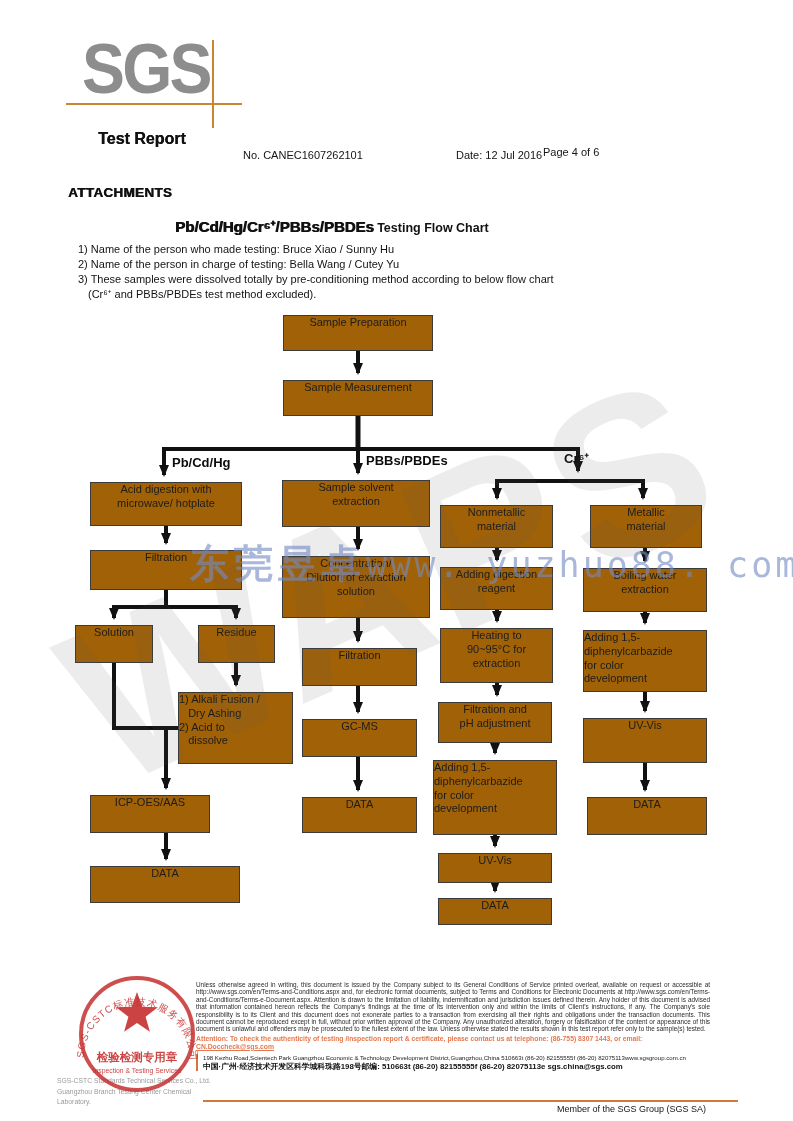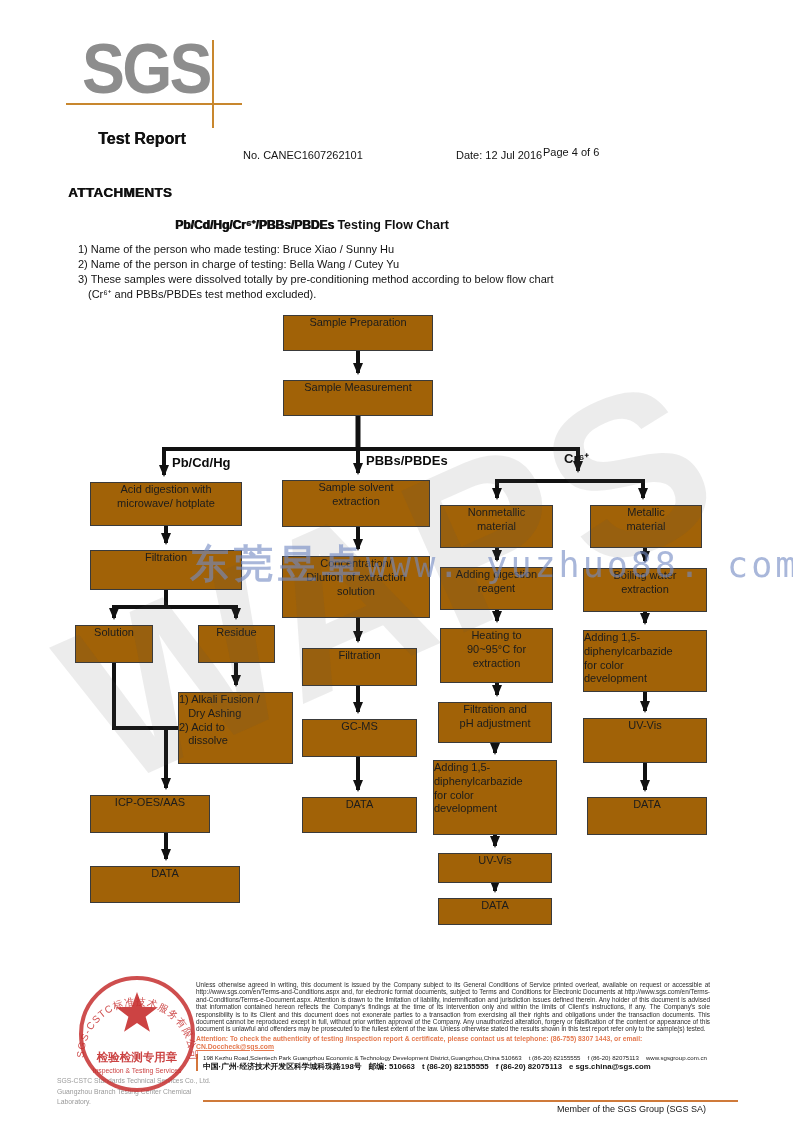--- a/index.html
+++ b/index.html
@@ -18,21 +18,21 @@
   .logo-vline { position:absolute; left:212px; top:40px; width:2px; height:88px; background:#c8872e; }
   .report-title { position:absolute; left:98px; top:130px; font-size:16px; font-weight:700; text-shadow:0.4px 0 currentColor; }
   .meta { position:absolute; top:149px; font-size:11px; color:#141414; }
   .meta.no   { left:243px; }
   .meta.date { left:437px;margin-left:19px; }
   .meta.page-no { left:543px; top:146px; }
 
   
   .attachments-heading { position:absolute; left:68px; top:185px; font-size:13.5px; font-weight:800; letter-spacing:0.3px; text-shadow:0.6px 0 currentColor; }
   .chart-title { position:absolute; left:175px; top:216px; font-size:12.5px; font-weight:700; }
-  .chart-title .heavy { font-weight:800; text-shadow:0.8px 0 currentColor; font-size:12px; }
+  .chart-title .heavy { font-weight:800; text-shadow:0.8px 0 currentColor; font-size:15px; }
   .notes { position:absolute; left:78px; top:242px; font-size:11px; line-height:15px; color:#131313; }
   .notes .note-cont { padding-left:10px; }
 
   
   svg.arrows { position:absolute; left:0; top:0; z-index:1; }
   svg.arrows line { stroke:#111; stroke-width:4; }
   svg.arrows line.thick { stroke-width:5; }
   .node {
     position:absolute; z-index:2; background:#a16207;
     border:1.2px solid #3a3a3a; box-sizing:border-box;
@@ -58,21 +58,21 @@
   .wm-blue .url { font-family:"DejaVu Sans Mono", monospace; font-size:35px; letter-spacing:3px; }
 
   
   .fineprint {
     position:absolute; left:196px; top:981px; width:514px; z-index:2;
     font-size:6.4px; line-height:7.4px; color:#2b2b2b; text-align:justify;
   }
   .attention { margin-top:2px; color:#e4784e; font-weight:700; font-size:6.8px; line-height:8px; text-align:left; }
   .attention .email { text-decoration:underline; }
   .addr-block { margin-top:3px; border-left:2px solid #d4763b; padding-left:5px; }
-  .addr-row { display:flex; gap:7px; align-items:baseline; white-space:nowrap; }
+  .addr-row { display:flex; align-items:baseline; white-space:nowrap; }
   .addr-row.en { font-size:6.1px; color:#222; }
   .addr-row.cn { font-size:7.8px; color:#111; margin-top:2px; font-weight:600; }
   .footer-rule { position:absolute; left:203px; top:1100px; width:535px; height:2px; background:#cf7a3a; z-index:2; }
   .member { position:absolute; left:480px; top:1104px; width:226px; text-align:right; font-size:9px; color:#161616; z-index:2; }
   .stamp-svg { position:absolute; left:56px; top:962px; z-index:4; }
   .company-lines { position:absolute; left:57px; top:1076px; width:165px; z-index:3; font-size:6.8px; line-height:1.55; color:#9a9a9a; }
 </style>
 </head>
 <body>
 

